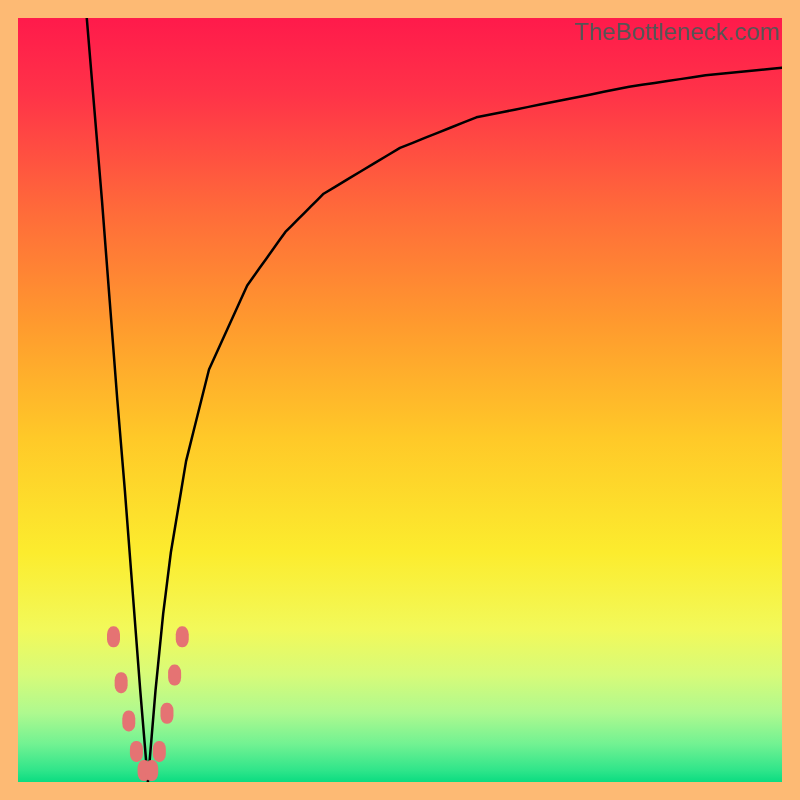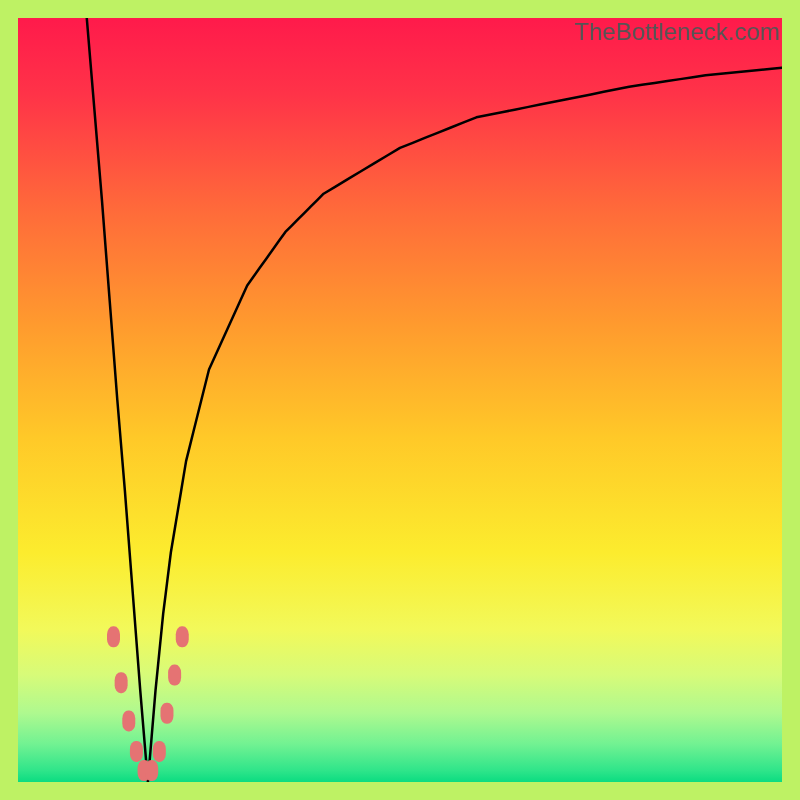--- a/index.html
+++ b/index.html
@@ -8,21 +8,21 @@
     width: 800px;
     height: 800px;
     overflow: hidden;
     background: #000;
     font-family: Arial, Helvetica, sans-serif;
   }
   .outer {
     position: relative;
     width: 800px;
     height: 800px;
-    background: #bef264;
+    background: #fdba74;
   }
   .plot-area {
     position: absolute;
     left: 18px;
     top: 18px;
     width: 764px;
     height: 764px;
     overflow: hidden;
   }
   .watermark {

